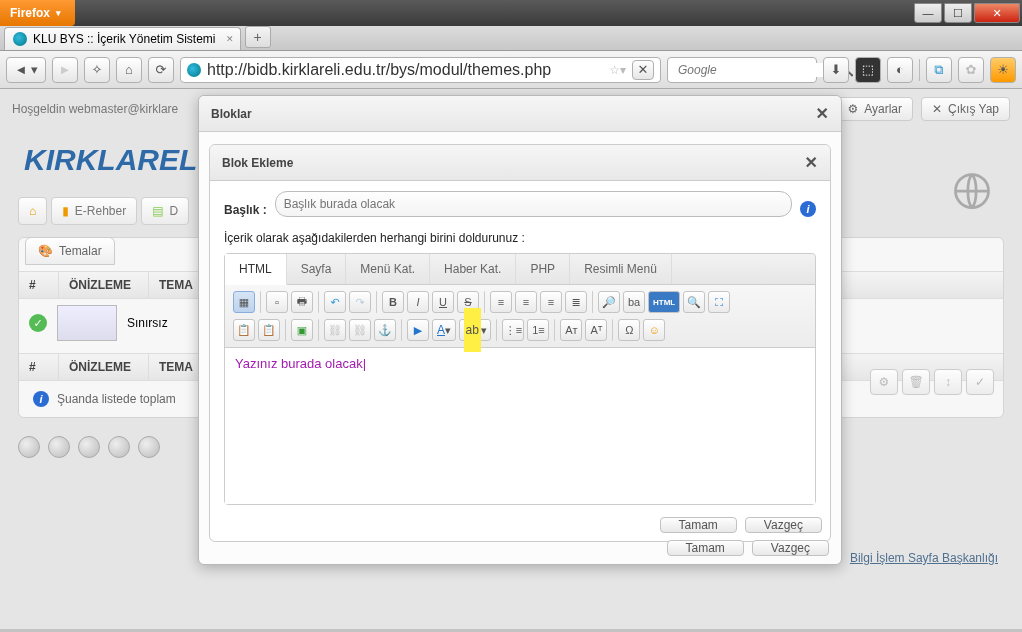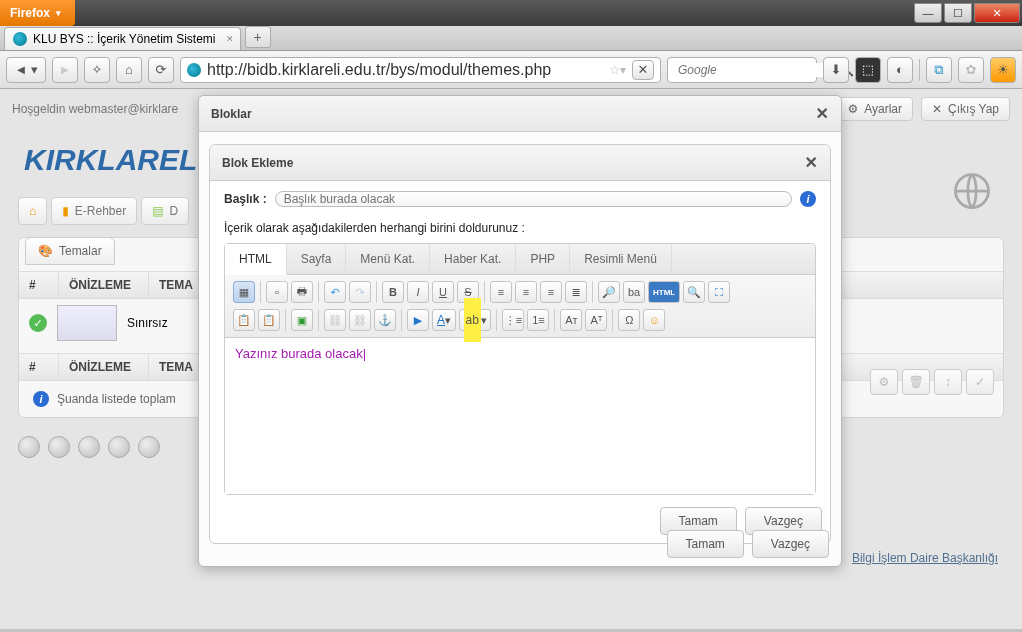--- a/index.html
+++ b/index.html
@@ -44,39 +44,39 @@
 .action-btns{position:absolute;right:28px;top:280px;display:flex;gap:4px}
 .abtn{width:28px;height:26px;background:linear-gradient(#fdfdfd,#ececec);border:1px solid #ccc;border-radius:4px;display:flex;align-items:center;justify-content:center;color:#bbb}
 .globe{position:absolute;right:28px;top:80px;width:44px;height:44px;color:#999}
 
 .dlg-outer{position:absolute;left:198px;top:6px;width:644px;background:#fcfcfc;border:1px solid #b8b8b8;border-radius:6px;box-shadow:0 3px 14px rgba(0,0,0,.25)}
 .dlg-th{background:linear-gradient(#f6f6f6,#e8e8e8);border-bottom:1px solid #ccc;border-radius:6px 6px 0 0;padding:8px 12px;font-weight:bold;color:#444;display:flex;align-items:center}
 .dlg-th .x{margin-left:auto;color:#555;font-size:16px;cursor:pointer}
 .dlg-body{padding:10px}
 .dlg-inner{background:#fff;border:1px solid #ccc;border-radius:6px;margin:2px 0 12px}
 .dlg-inner .dlg-th{border-radius:6px 6px 0 0}
-.form-row{display:flex;align-items:center;gap:8px;padding:10px 14px}
+.form-row{display:flex;align-items:flex-end;gap:8px;padding:10px 14px}
 .form-row label{font-weight:bold;color:#333}
-.txt{flex:1;height:16px;border:1px solid #bcbcbc;border-radius:12px;padding:0 8px;background:linear-gradient(#fefefe,#f4f4f4)}
+.txt{flex:1;height:26px;border:1px solid #bcbcbc;border-radius:12px;padding:0 8px;background:linear-gradient(#fefefe,#f4f4f4)}
 .info-i{width:16px;height:16px;border-radius:50%;background:#2a6bd4;color:#fff;display:flex;align-items:center;justify-content:center;font-style:italic;font-weight:bold;font-size:11px}
 .subhead{font-weight:normal;color:#222;padding:4px 14px 8px}
 .tabs-wrap{margin:0 14px;border:1px solid #ccc;border-radius:4px;background:#fafafa}
 .tabs{display:flex;background:linear-gradient(#f2f2f2,#e6e6e6);border-bottom:1px solid #ccc;border-radius:4px 4px 0 0}
 .tabs .t{padding:8px 14px;color:#666;border-right:1px solid #ddd;cursor:pointer}
 .tabs .t.active{background:#fff;color:#333;border-bottom:1px solid #fff;margin-bottom:-1px;font-weight:500}
 .toolbar{padding:6px 8px;background:linear-gradient(#f7f7f7,#ececec);border-bottom:1px solid #ccc;display:flex;flex-wrap:wrap;gap:3px}
 .tb{width:22px;height:22px;background:linear-gradient(#fff,#eaeaea);border:1px solid #c4c4c4;border-radius:3px;display:flex;align-items:center;justify-content:center;font-size:11px;color:#555;font-family:Arial}
 .tb.wide{width:auto;padding:0 4px}
 .tb.sel{background:linear-gradient(#d6e4f4,#bcd3ee);border-color:#8aade0}
 .tb.sep{width:1px;background:#ccc;border:none;margin:0 2px}
 .editor{min-height:156px;padding:8px 10px;background:#fff;color:#a21caf;font-size:13px;font-family:Arial}
 .editor::after{content:"|";animation:blink 1s infinite;margin-left:0}
 @keyframes blink{50%{opacity:0}}
 .dlg-foot{display:flex;justify-content:flex-end;gap:8px;padding:12px 8px 8px}
-.btn{background:linear-gradient(#fefefe,#e8e8e8);border:1px solid #c2c2c2;border-radius:4px;padding:6px 18px;color:#555;cursor:pointer}
+.btn{background:linear-gradient(#fefefe,#e8e8e8);border:1px solid #c2c2c2;border-radius:4px;padding:0 18px;color:#555;cursor:pointer}
 .outer-foot{position:absolute;right:12px;bottom:8px;display:flex;gap:8px}
 </style>
 </head>
 <body>
 
 <div class="titlebar">
   <div class="ff-button">Firefox</div>
   <div class="win-controls">
     <div class="win-btn">—</div>
     <div class="win-btn">☐</div>
@@ -185,21 +185,21 @@
     <div class="bicon"></div>
   </div>
 
   <div class="action-btns">
     <div class="abtn">⚙</div>
     <div class="abtn">🗑</div>
     <div class="abtn">↕</div>
     <div class="abtn">✓</div>
   </div>
 
-  <a class="footer-link">Bilgi İşlem Daire Başkanlığı</a>
+  <a class="footer-link">Bilgi İşlem Sayfa Başkanlığı</a>
 
   <div class="dlg-outer">
     <div class="dlg-th">
       <span>Bloklar</span>
       <span class="x">✕</span>
     </div>
     <div class="dlg-body">
 
       <div class="dlg-inner">
         <div class="dlg-th">

